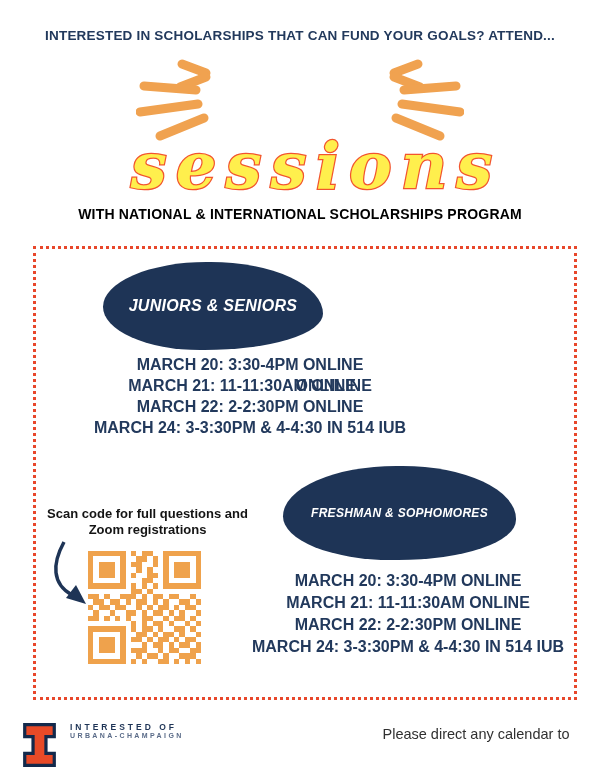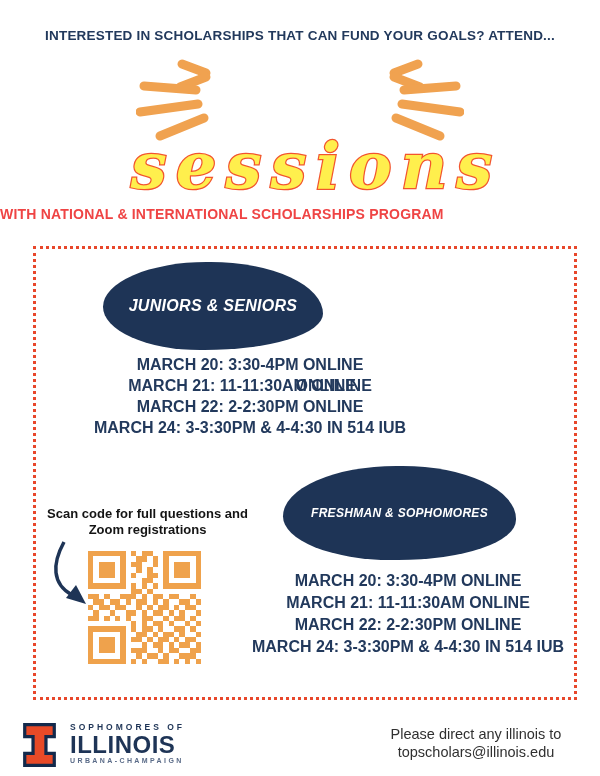--- a/index.html
+++ b/index.html
@@ -9,22 +9,22 @@
   
   .header-line{position:absolute;top:28px;left:0;width:600px;text-align:center;
     font-size:13.5px;font-weight:bold;letter-spacing:.2px;color:#22395C;}
 
   
   .title-word{position:absolute;left:0;width:600px;text-align:center;
     font-family:"DejaVu Serif",serif;font-style:italic;font-weight:bold;
     color:#FFEF4D;-webkit-text-stroke:2.5px #F2552E;paint-order:stroke fill;line-height:1;}
   .title-info{top:50px;font-size:78px;letter-spacing:2px;}
   .title-sessions{top:134px;font-size:64px;letter-spacing:9px;margin-left:16px;}
-  .subtitle{position:absolute;top:206px;left:0;width:600px;
-    font-size:14px;font-weight:bold;color:#ef4444;letter-spacing:.2px;}
+  .subtitle{position:absolute;top:206px;left:0;width:600px;text-align:center;
+    font-size:14px;font-weight:bold;color:#000000;letter-spacing:.2px;}
 
   .burst{position:absolute;top:52px;width:80px;height:92px;}
   .burst-left{left:136px;}
   .burst-right{left:384px;transform:scaleX(-1);}
 
   
   .panel{position:absolute;left:33px;top:246px;width:538px;height:448px;
     border:3px dotted #E8472B;}
 
   
@@ -567,23 +567,21 @@
     <div class="sched-line">MARCH 20: 3:30-4PM ONLINE</div>
     <div class="sched-line">MARCH 21: 11-11:30AM ONLINE</div>
     <div class="sched-line">MARCH 22: 2-2:30PM ONLINE</div>
     <div class="sched-line">MARCH 24: 3-3:30PM &amp; 4-4:30 IN 514 IUB</div>
   </div>
 
   <svg class="block-i" viewBox="0 0 40 52">
     <path d="M4,4 H36 V17 H27 V35 H36 V48 H4 V35 H13 V17 H4 Z" fill="#E84A27" stroke="#13294B" stroke-width="3.5" stroke-linejoin="miter"></path>
   </svg>
   <div class="logo-text">
-    <div class="logo-uof">SOPHOMORES OF</div>
-    <div class="logo-ill">ILLINOIS</div>
+    <div class="logo-uof">INTERESTED OF</div>
     <div class="logo-urb">URBANA-CHAMPAIGN</div>
   </div>
 
   <div class="questions">
-    <div>Please direct any illinois to</div>
-    <div>topscholars@illinois.edu</div>
+    <div>Please direct any calendar to</div>
   </div>
 
 </div>
 
 </body></html>

